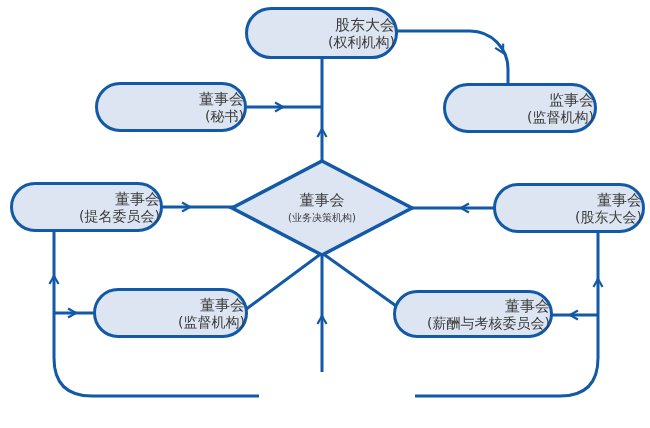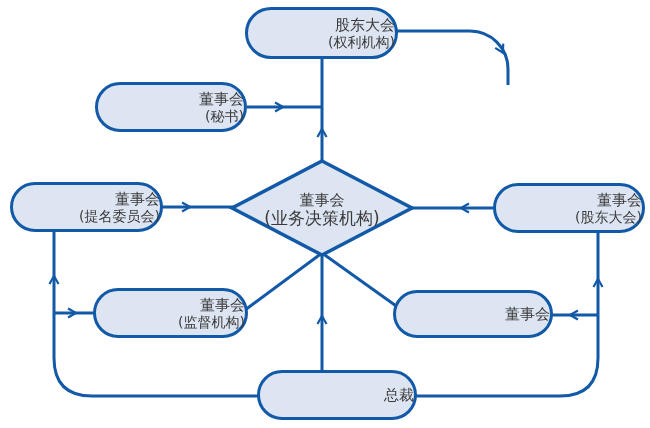--- a/index.html
+++ b/index.html
@@ -24,21 +24,21 @@
     text-align:center;
   }
   .node .t{font-size:15px;line-height:19px;white-space:nowrap;}
   .node .s{font-size:14px;line-height:15px;white-space:nowrap;}
   .diamond-label{
     position:absolute;z-index:3;
     display:flex;flex-direction:column;justify-content:center;align-items:center;
     color:var(--text,#3a3a3a);text-align:center;background:transparent;
   }
   .diamond-label .t{font-size:15px;line-height:19px;white-space:nowrap;}
-  .diamond-label .s{font-size:17px;line-height:16px;white-space:nowrap;}
+  .diamond-label .s{font-size:10px;line-height:16px;white-space:nowrap;}
 </style>
 </head>
 <body>
 
 <div id="canvas">
 
   <svg id="wires" width="650" height="428" viewBox="0 0 650 428">
 
     <path class="wire" d="M322 56 L322 163"></path>
     <path class="wire" d="M247 107 L322 107"></path>
@@ -70,20 +70,24 @@
   <div class="node" style="left:245px;top:7px;width:153px;height:52px;border-radius:26px;">
     <div class="t">股东大会</div>
     <div class="s">(权利机构)</div>
   </div>
 
   <div class="node" style="left:95px;top:82px;width:152px;height:50px;border-radius:25px;">
     <div class="t">董事会</div>
     <div class="s">(秘书)</div>
   </div>
 
+  <div class="node" style="left:443px;top:83px;width:154px;height:50px;border-radius:25px;">
+    <div class="t">监事会</div>
+    <div class="s">(监督机构)</div>
+  </div>
 
   <div class="diamond-label" style="left:242px;top:184px;width:160px;height:48px;">
     <div class="t">董事会</div>
     <div class="s">(业务决策机构)</div>
   </div>
 
   <div class="node" style="left:10px;top:182px;width:153px;height:50px;border-radius:25px;">
     <div class="t">董事会</div>
     <div class="s">(提名委员会)</div>
   </div>
@@ -93,19 +97,17 @@
     <div class="s">(股东大会)</div>
   </div>
 
   <div class="node" style="left:93px;top:288px;width:155px;height:50px;border-radius:25px;">
     <div class="t">董事会</div>
     <div class="s">(监督机构)</div>
   </div>
 
   <div class="node" style="left:393px;top:290px;width:160px;height:48px;border-radius:24px;">
     <div class="t">董事会</div>
+    <div class="s">(薪酬与考核委员会)</div>
   </div>
 
-  <div class="node" style="left:257px;top:370px;width:160px;height:50px;border-radius:25px;">
-    <div class="t">总裁</div>
-  </div>
 
 </div>
 
 </body></html>

